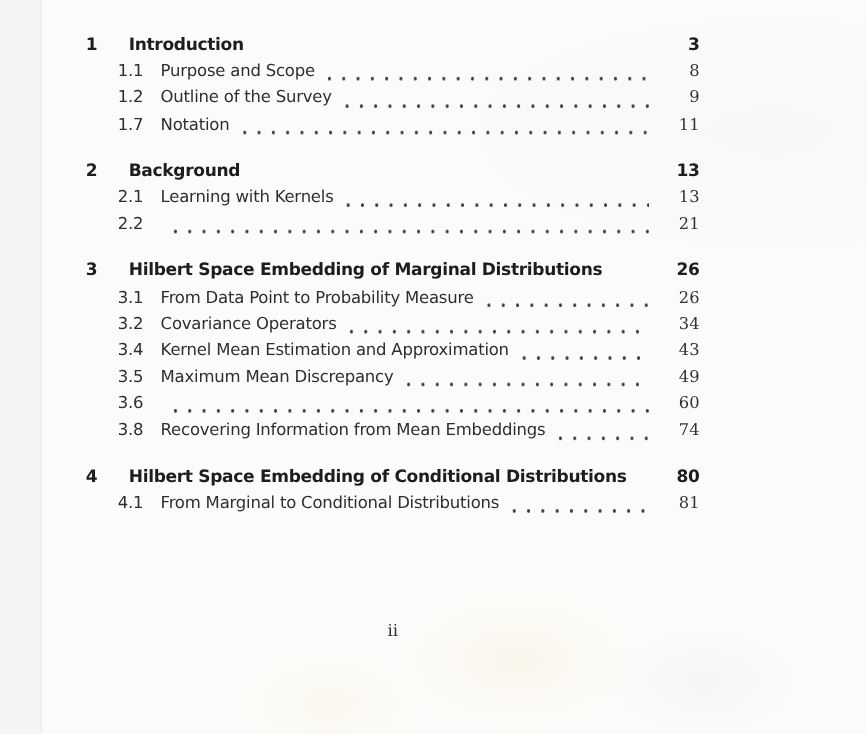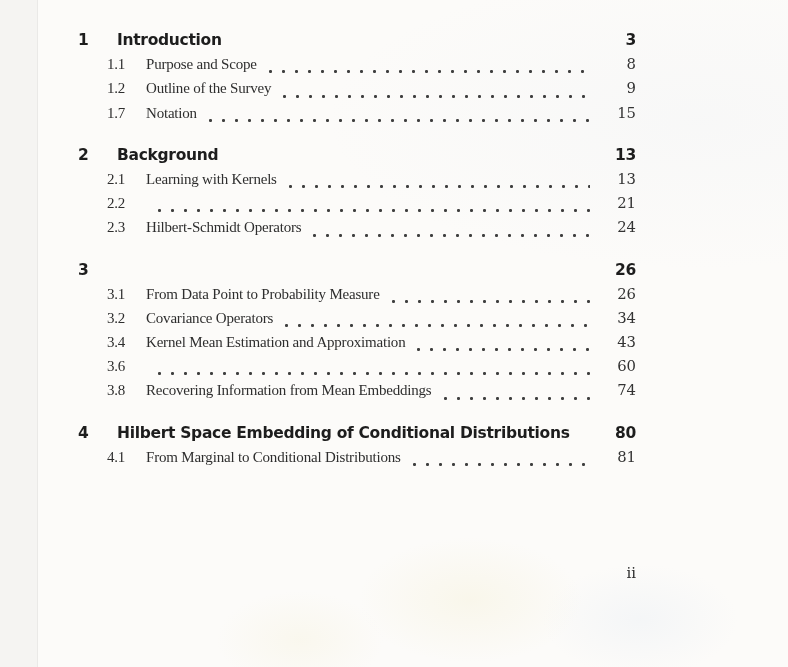--- a/index.html
+++ b/index.html
@@ -25,38 +25,38 @@
   .toc{position:absolute;left:78px;top:31px;width:558px;}
   .sec{margin:0;}
   .sec + .sec{margin-top:18px;}
   .row{display:flex;align-items:baseline;height:24.2px;}
   .head{font-weight:bold;font-size:15.5px;letter-spacing:-0.3px;color:#1d1d1d;}
   .snum{width:29px;flex:0 0 29px;}
   .stitle{flex:0 1 auto;white-space:nowrap;margin-left:10px;}
   .hfill{flex:1 1 auto;}
   .entry{font-size:15px;letter-spacing:-0.2px;color:#2e2e2e;}
   .entry{padding-left:29px;}
-  .enum{width:39px;flex:0 0 39px;font-family:Liberation Serif, serif;}
-  .etitle{flex:0 1 auto;white-space:nowrap;font-family:Liberation Serif, serif;}
+  .enum{width:39px;flex:0 0 39px;}
+  .etitle{flex:0 1 auto;white-space:nowrap;}
   .leader{
     flex:1 1 auto;align-self:stretch;min-width:14px;
     margin:0 12px 0 7px;
     background-image:radial-gradient(circle, #3f3f3f 1.25px, rgba(63,63,63,0) 1.8px);
     background-size:13px 5px;
     background-repeat:repeat-x;
     background-position:left calc(100% - 5px);
   }
   .pagecol{width:34px;flex:0 0 34px;text-align:right;}
   .spage{font-weight:bold;color:#1d1d1d;}
   .epage{
     font-family:"DejaVu Serif","Liberation Serif",serif;
     font-weight:normal;font-size:14.8px;letter-spacing:0;color:#333;
   }
   .footer{
-    position:absolute;left:78px;top:564px;width:558px;text-align:right;
+    position:absolute;left:78px;top:564px;width:558px;text-align:center;
     font-family:"DejaVu Serif","Liberation Serif",serif;
     font-size:15px;color:#2c2c2c;
   }
 </style>
 </head>
 <body>
 
 <div class="scan-tint"></div>
 <div class="page-edge"></div>
 
@@ -78,21 +78,21 @@
     <div class="row entry">
       <span class="enum">1.2</span>
       <span class="etitle">Outline of the Survey</span>
       <span class="leader"></span>
       <span class="pagecol epage">9</span>
     </div>
     <div class="row entry">
       <span class="enum">1.7</span>
       <span class="etitle">Notation</span>
       <span class="leader"></span>
-      <span class="pagecol epage">15</span>
+      <span class="pagecol epage">11</span>
     </div>
   </section>
 
   <section class="sec">
     <div class="row head">
       <span class="snum">2</span>
       <span class="stitle">Background</span>
       <span class="hfill"></span>
       <span class="pagecol spage">13</span>
     </div>
@@ -100,51 +100,52 @@
       <span class="enum">2.1</span>
       <span class="etitle">Learning with Kernels</span>
       <span class="leader"></span>
       <span class="pagecol epage">13</span>
     </div>
     <div class="row entry">
       <span class="enum">2.2</span>
       <span class="leader"></span>
       <span class="pagecol epage">21</span>
     </div>
-    <div class="row entry">
-      <span class="enum">2.3</span>
-      <span class="etitle">Hilbert-Schmidt Operators</span>
-      <span class="leader"></span>
-      <span class="pagecol epage">24</span>
-    </div>
   </section>
 
   <section class="sec">
     <div class="row head">
       <span class="snum">3</span>
+      <span class="stitle">Hilbert Space Embedding of Marginal Distributions</span>
       <span class="hfill"></span>
       <span class="pagecol spage">26</span>
     </div>
     <div class="row entry">
       <span class="enum">3.1</span>
       <span class="etitle">From Data Point to Probability Measure</span>
       <span class="leader"></span>
       <span class="pagecol epage">26</span>
     </div>
     <div class="row entry">
       <span class="enum">3.2</span>
       <span class="etitle">Covariance Operators</span>
       <span class="leader"></span>
       <span class="pagecol epage">34</span>
     </div>
     <div class="row entry">
       <span class="enum">3.4</span>
       <span class="etitle">Kernel Mean Estimation and Approximation</span>
       <span class="leader"></span>
       <span class="pagecol epage">43</span>
+    </div>
+    <div class="row entry">
+      <span class="enum">3.5</span>
+      <span class="etitle">Maximum Mean Discrepancy</span>
+      <span class="leader"></span>
+      <span class="pagecol epage">49</span>
     </div>
     <div class="row entry">
       <span class="enum">3.6</span>
       <span class="leader"></span>
       <span class="pagecol epage">60</span>
     </div>
     <div class="row entry">
       <span class="enum">3.8</span>
       <span class="etitle">Recovering Information from Mean Embeddings</span>
       <span class="leader"></span>

